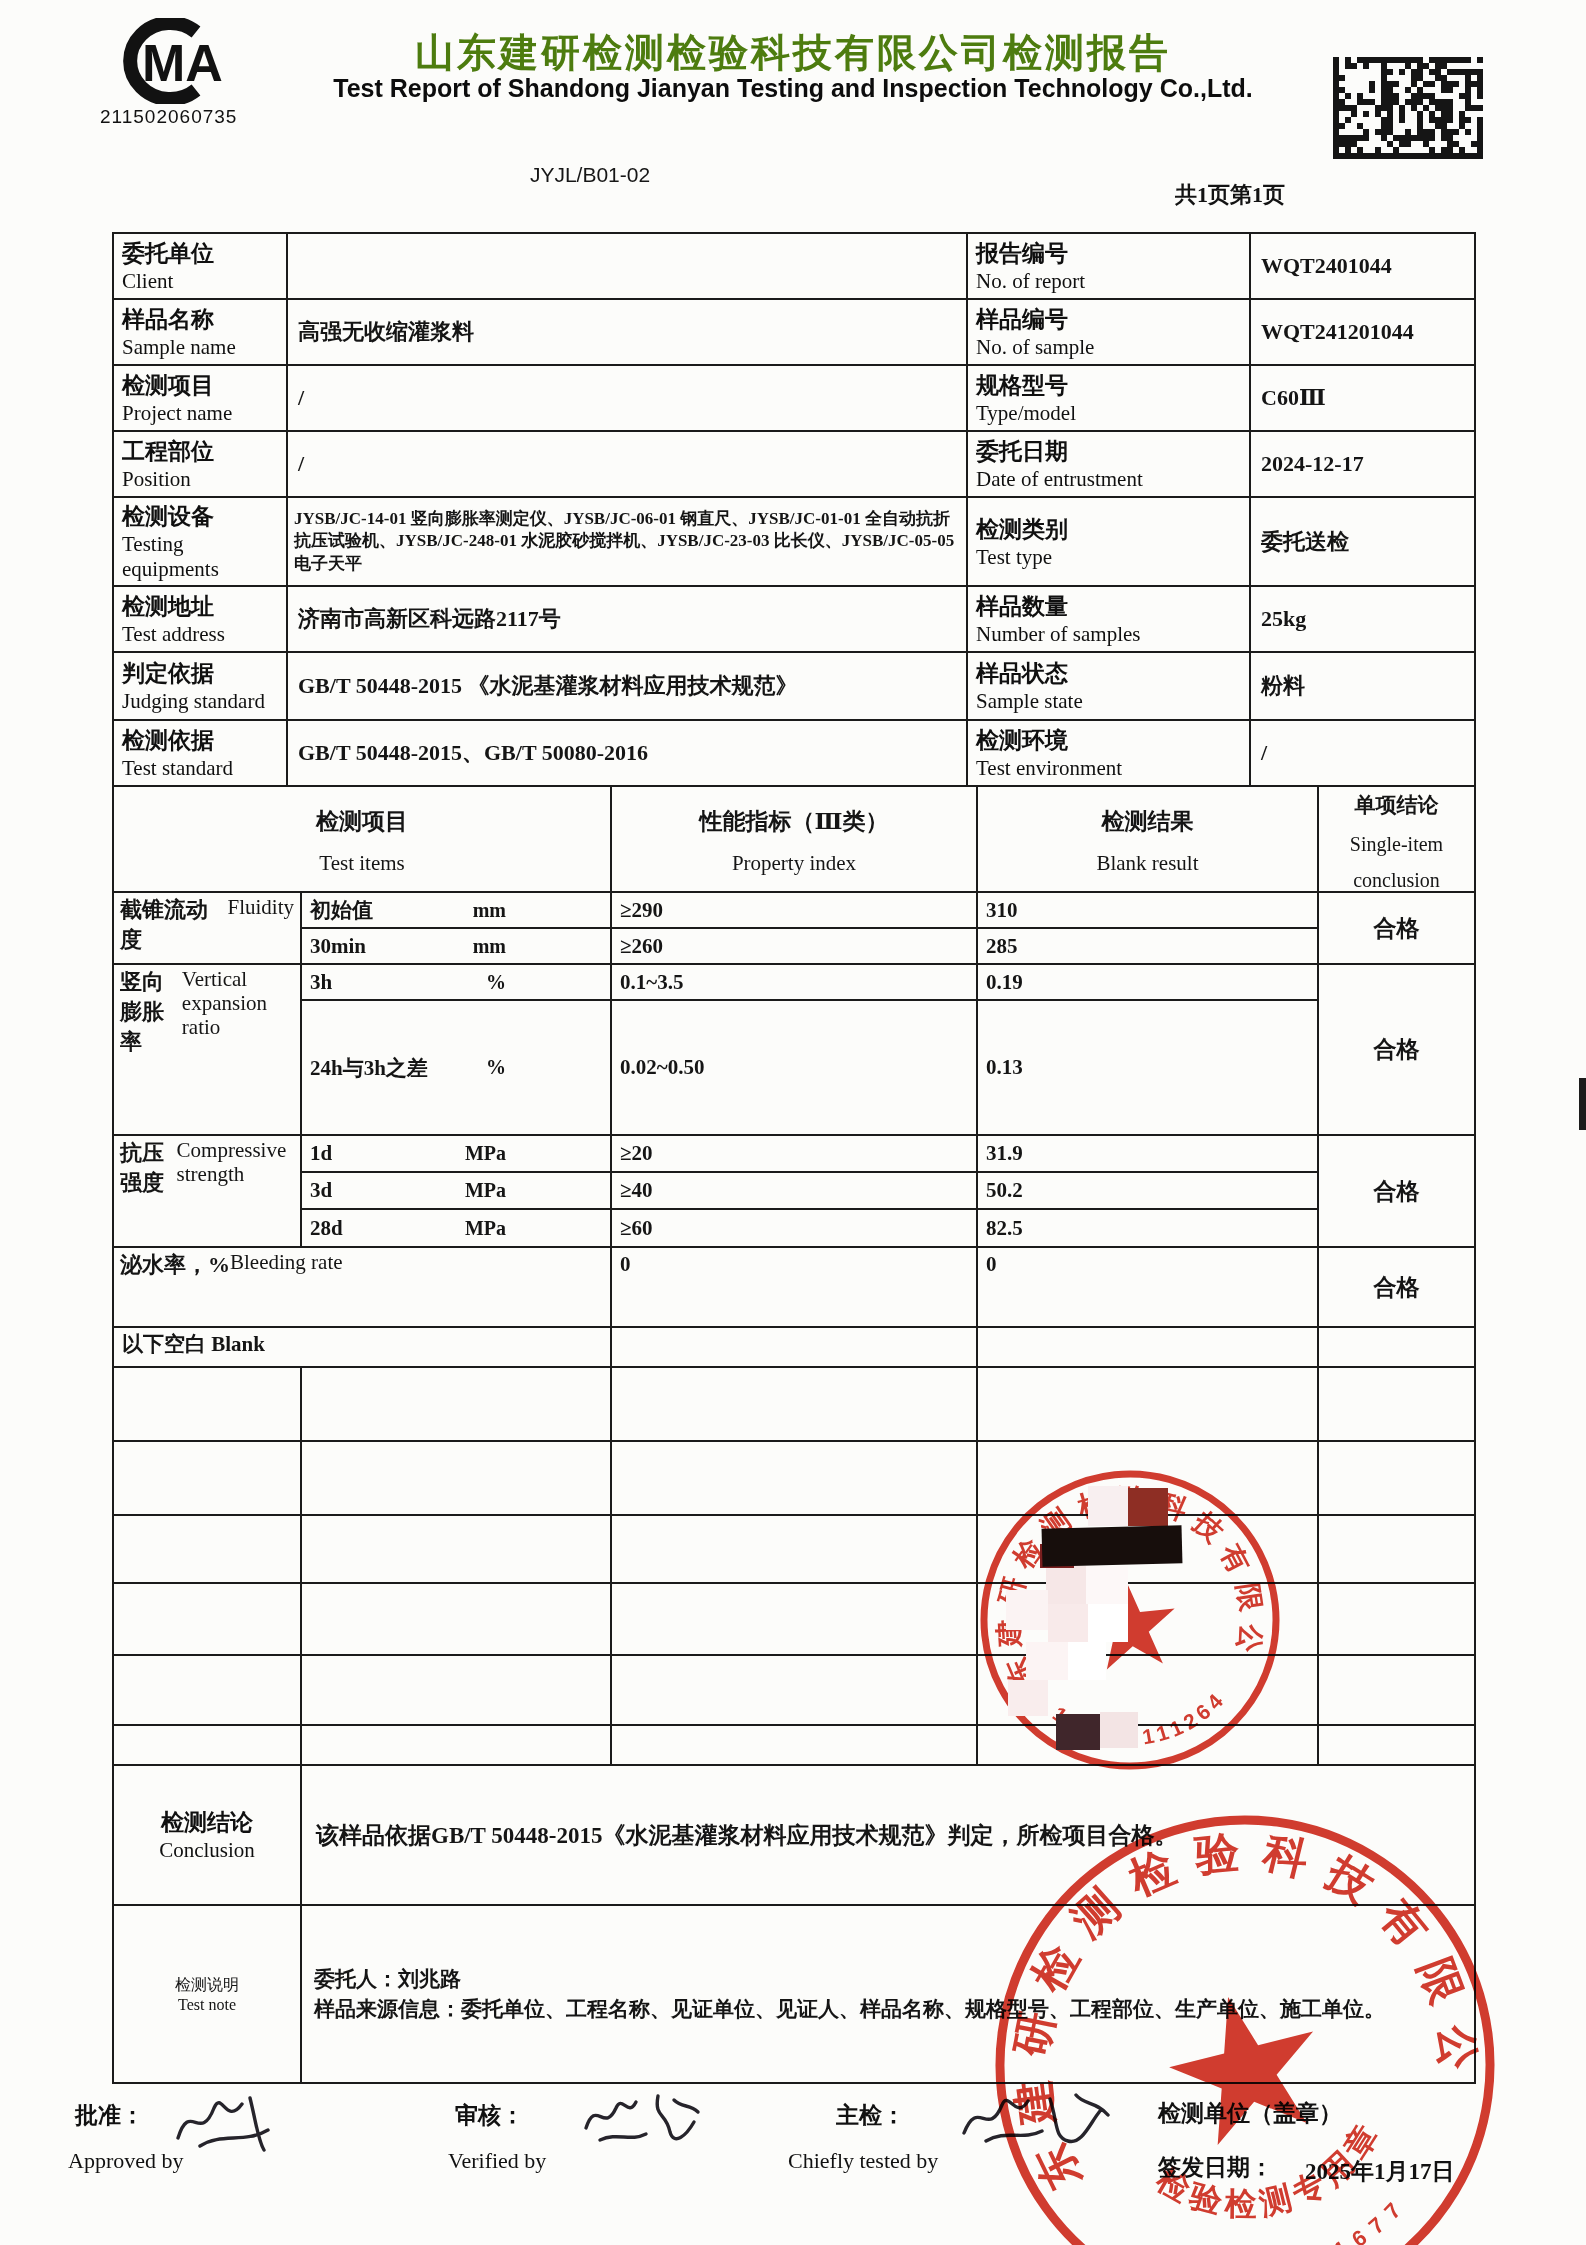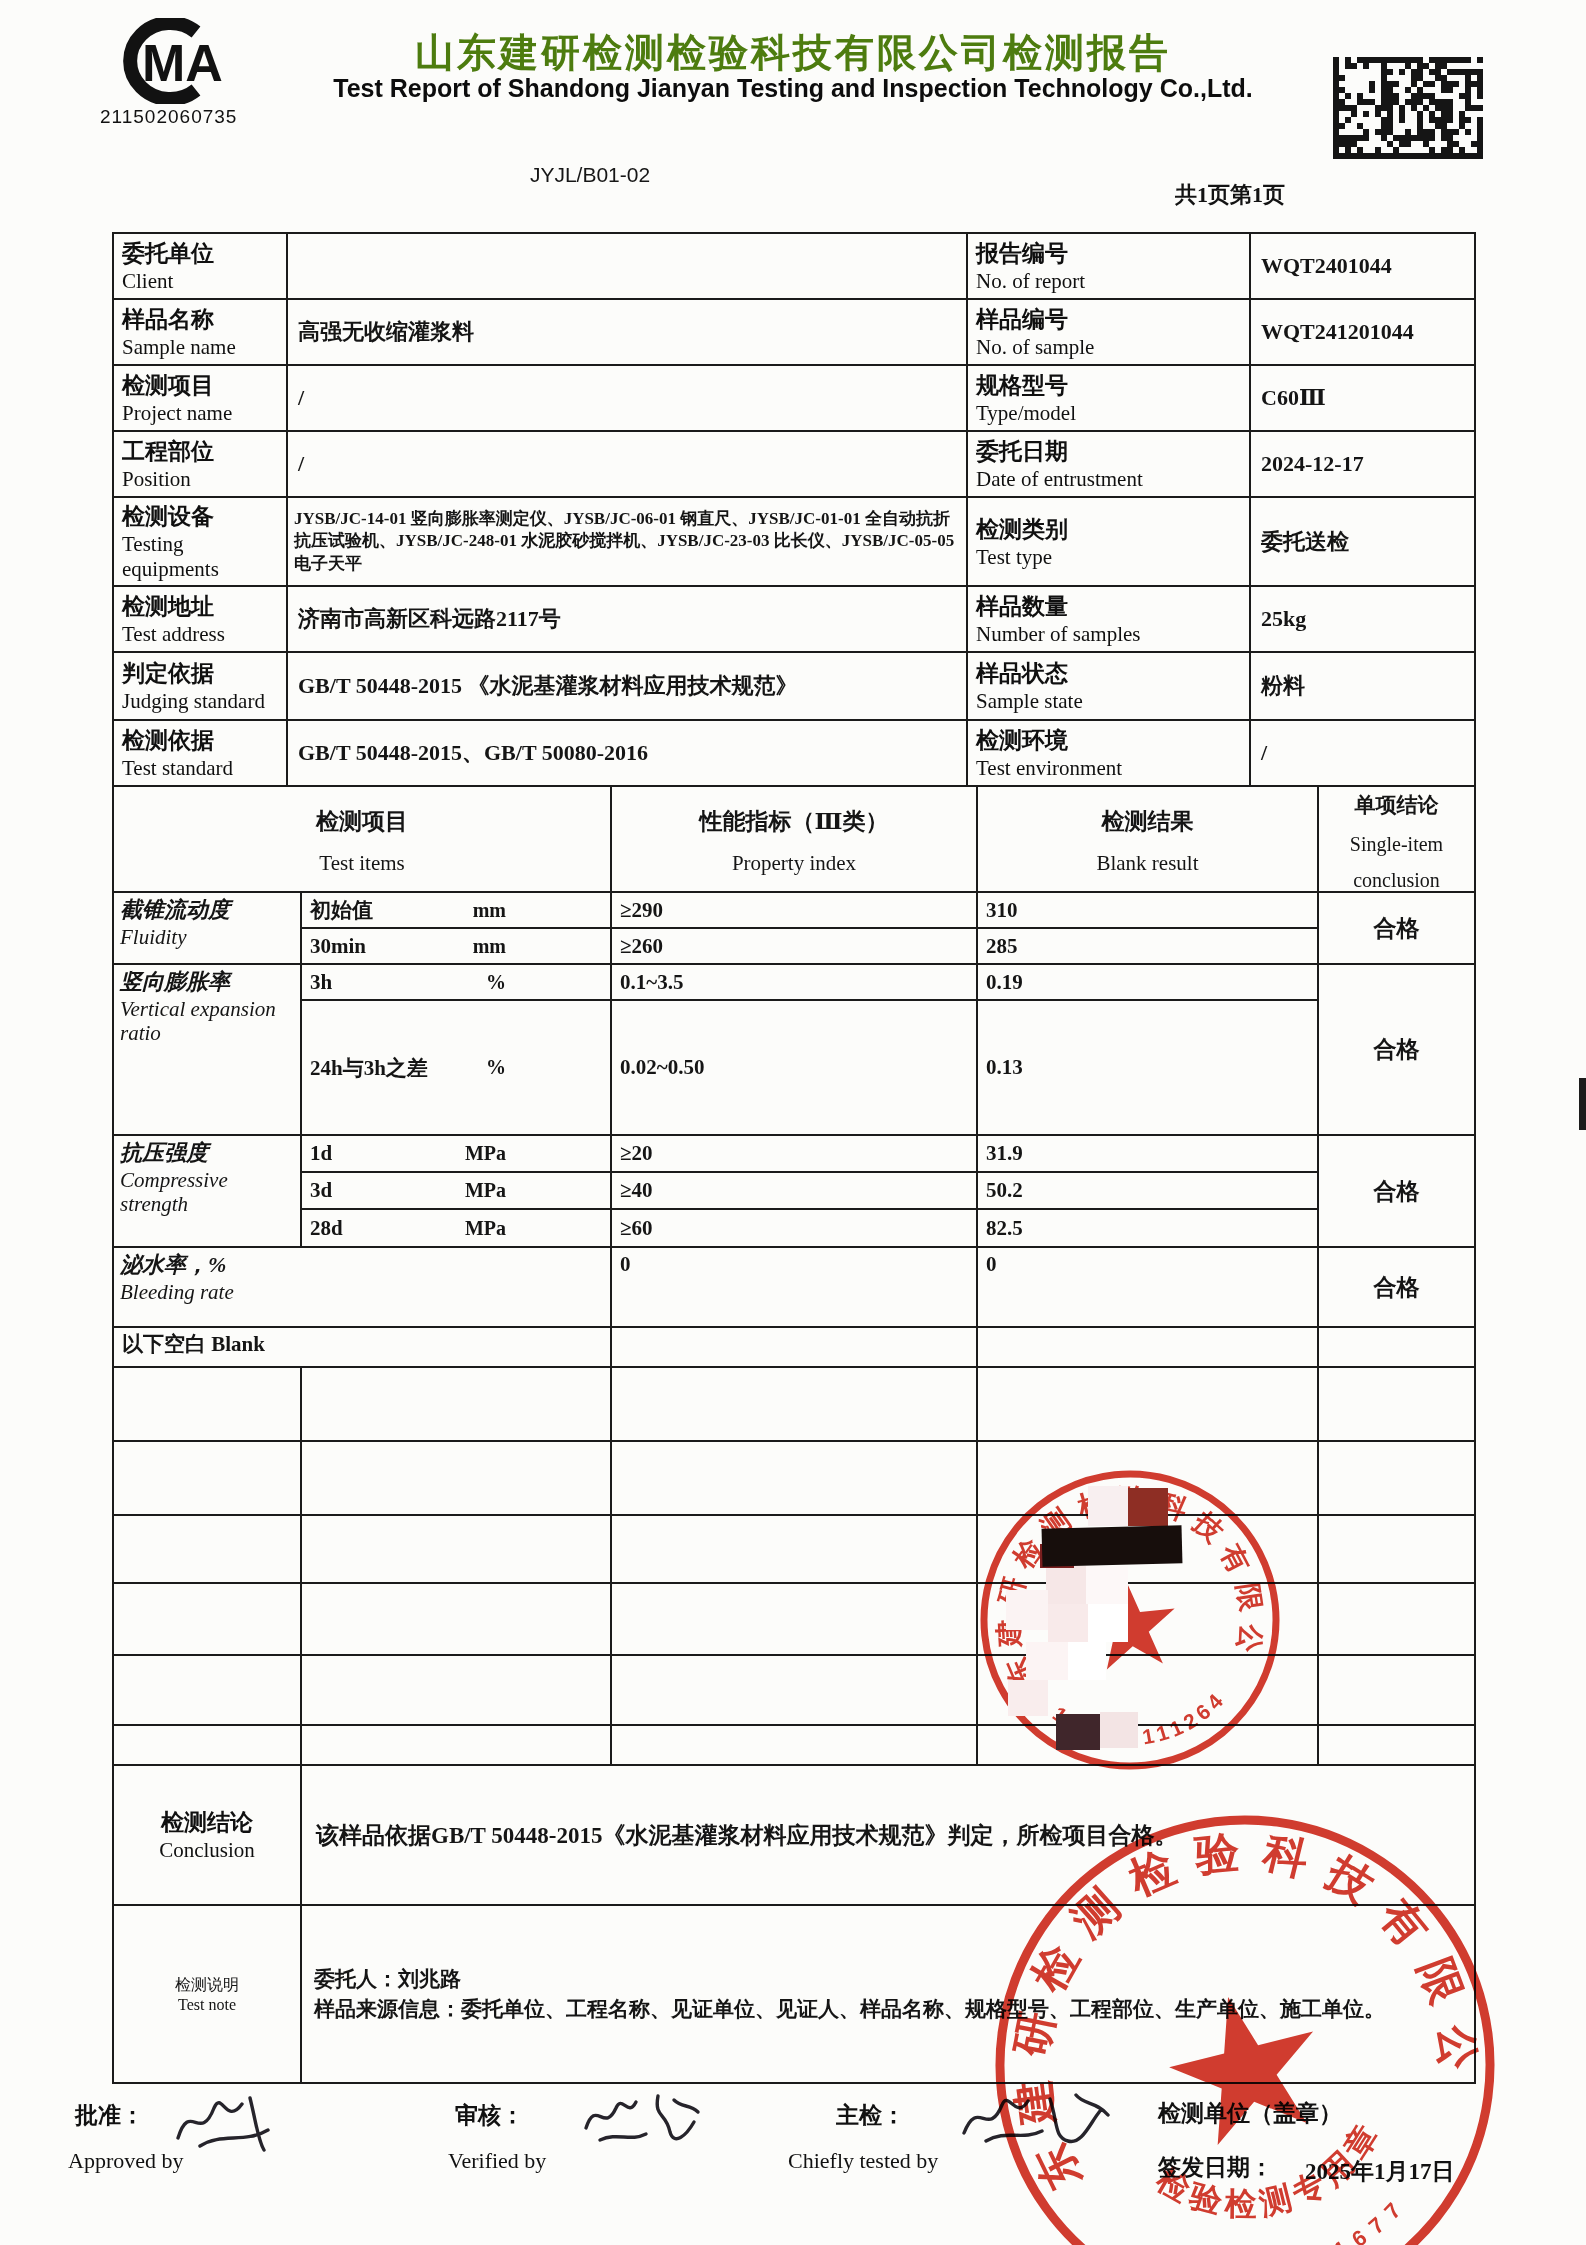--- a/index.html
+++ b/index.html
@@ -32,21 +32,21 @@
   .labflex{display:flex;flex-direction:column;justify-content:space-between;height:100%;box-sizing:border-box;padding:4px 8px;}
   .val{font-size:22px;font-weight:600;padding:2px 10px;white-space:pre-line;line-height:1.25;}
   .val.small{font-size:17px;font-weight:600;line-height:1.3;padding:2px 6px;}
   
   .hdr{text-align:center;}
   .hdr .cn{font-size:23px;font-weight:600;padding-top:4px;}
   .hdr .en{font-size:21px;padding-top:14px;}
   .hdr3 .cn{font-size:21px;font-weight:700;}
   .hdr3 .en{font-size:20px;line-height:1.1;}
   .gname{padding:2px 6px;vertical-align:top;}
-  .gname .flexv{display:flex;flex-direction:column;justify-content:flex-start;height:100%;box-sizing:border-box;font-style:italic;}
+  .gname .flexv{display:flex;flex-direction:row;justify-content:flex-start;height:100%;box-sizing:border-box;}
   .gname .cn{font-size:22px;font-weight:600;}
   .gname .en{font-size:21px;line-height:1.15;}
   .sub{padding:1px 8px;}
   .subflex{display:flex;justify-content:space-between;align-items:center;}
   .subflex .it{font-size:21px;font-weight:600;}
   .subflex .un{font-size:20px;font-weight:700;margin-right:96px;}
   .idx,.res{font-size:21px;font-weight:600;padding:1px 8px;}
   .conc{text-align:center;font-size:23px;font-weight:600;}
   .vtop{vertical-align:top;padding-top:4px;}
   .blankrow td{font-size:21px;font-weight:600;padding:2px 8px;vertical-align:top;}

